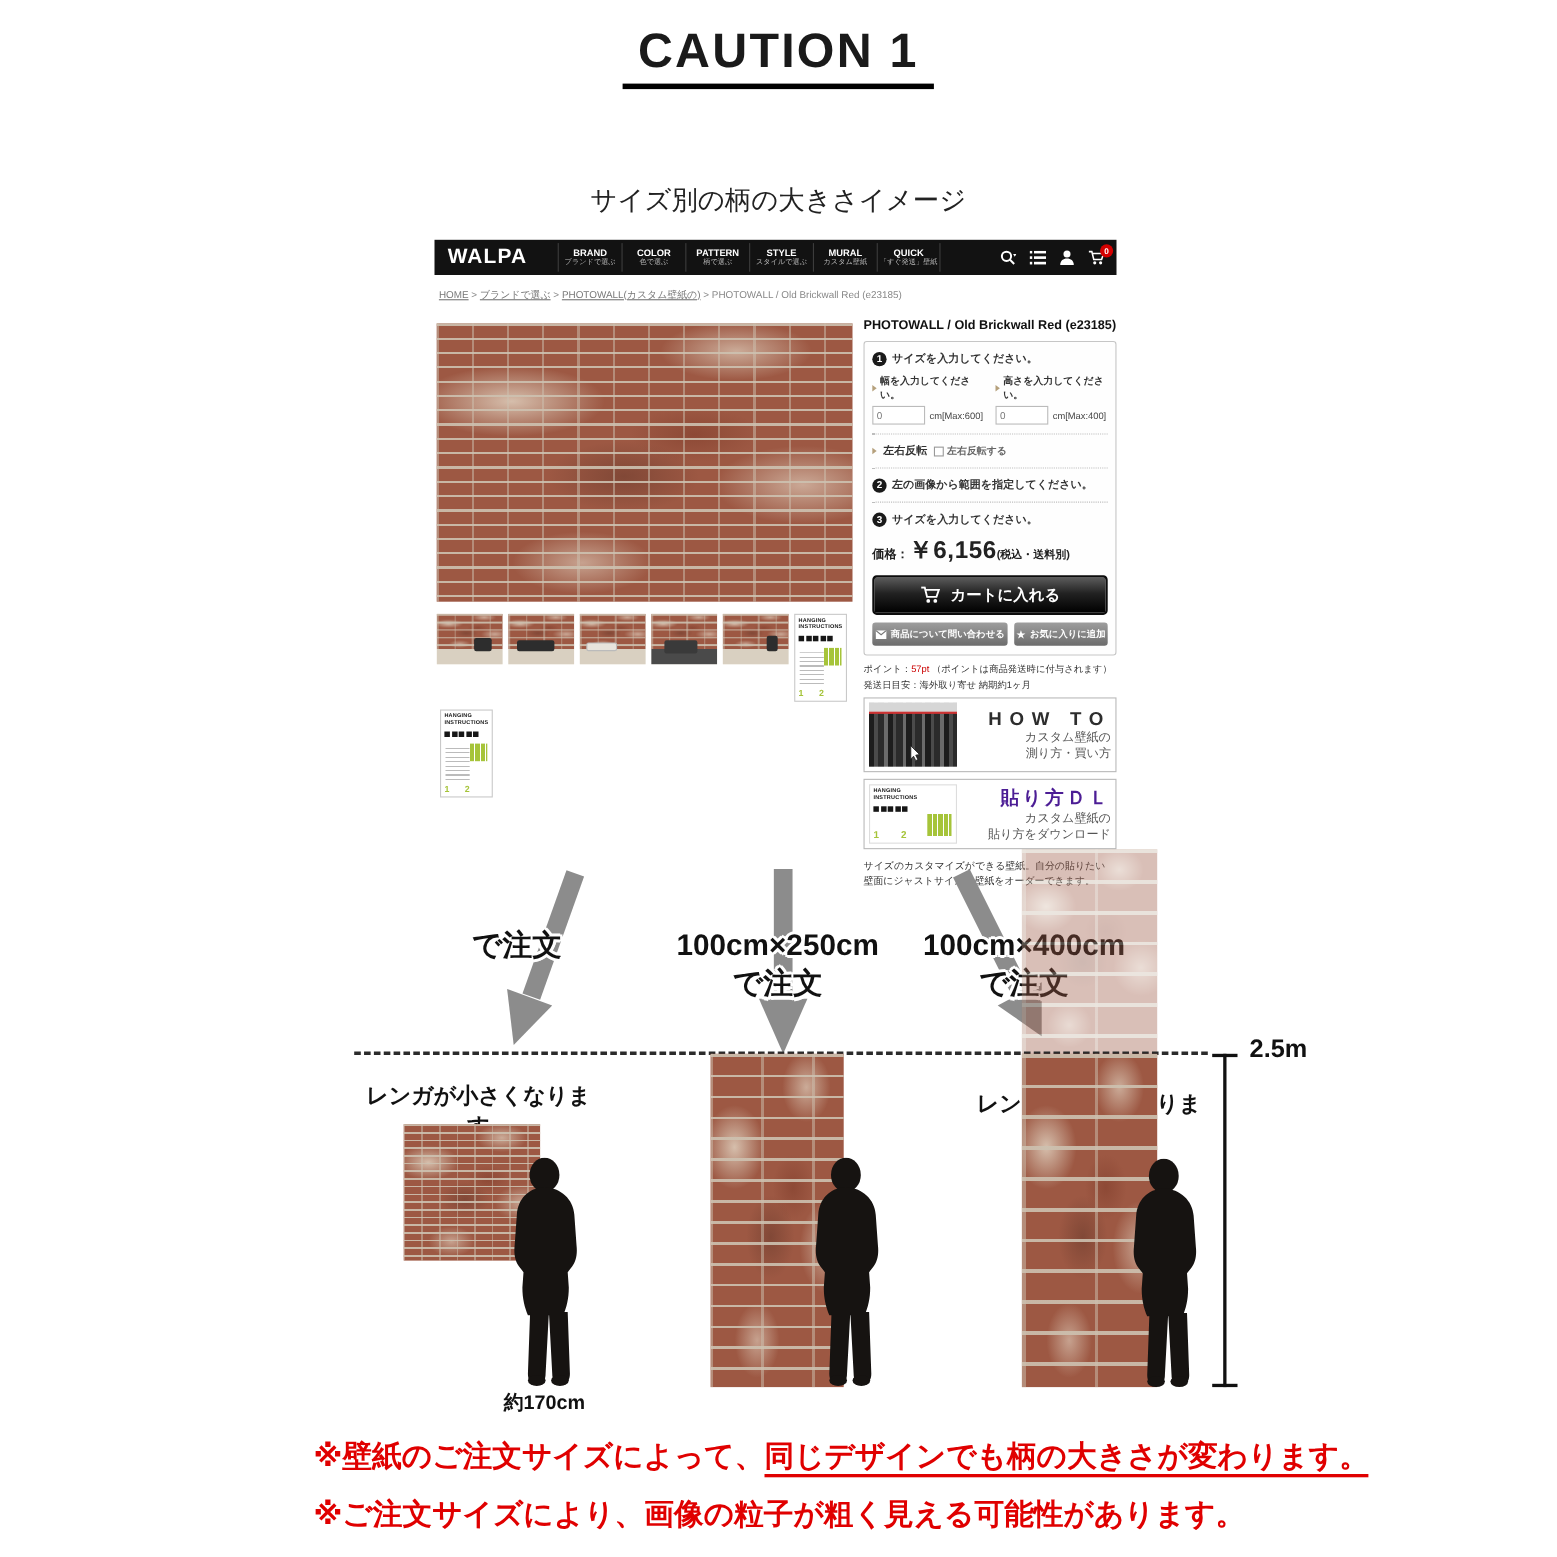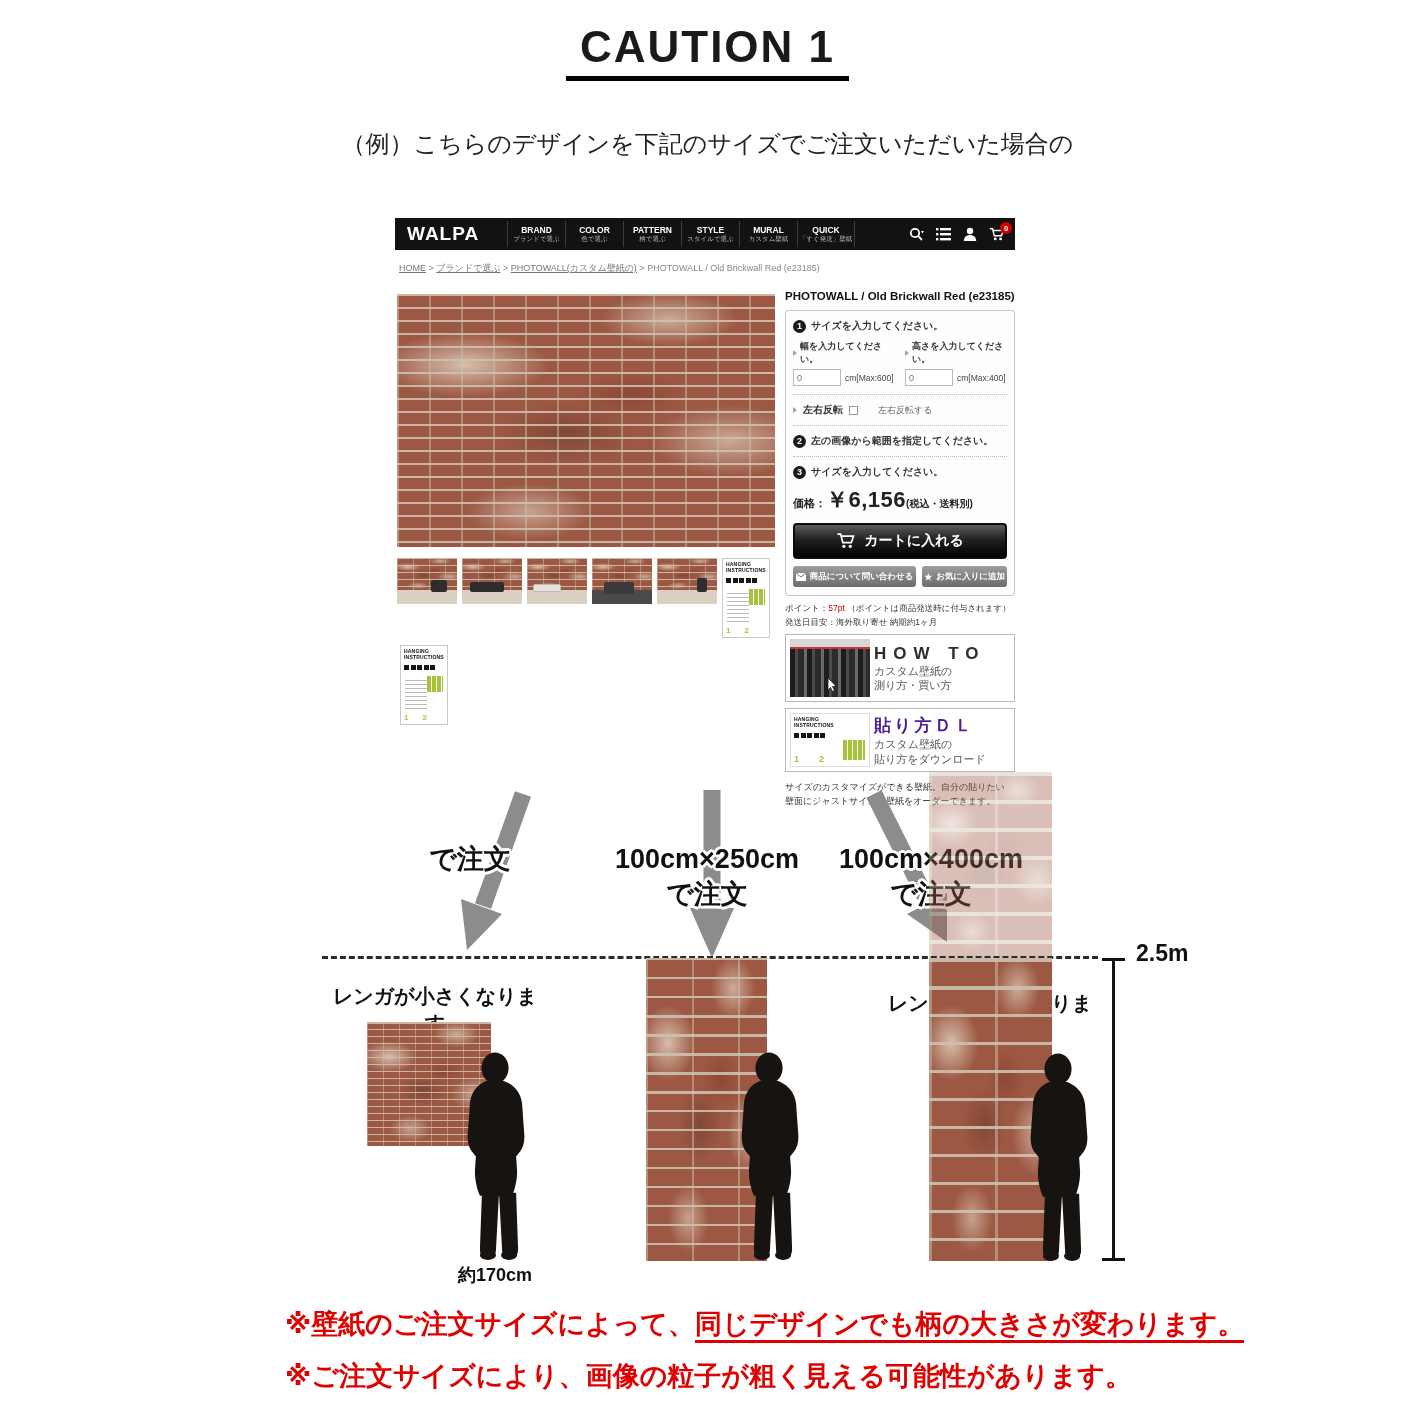--- a/index.html
+++ b/index.html
@@ -87,21 +87,21 @@
   .fld { width:105px; }
   .fld-label { font-size:9px; font-weight:bold; color:#333; display:flex; align-items:center; gap:3px; }
   .tri { width:0; height:0; border-left:4px solid #b5a07c; border-top:3px solid transparent;
          border-bottom:3px solid transparent; display:inline-block; }
   .inp-wrap { display:flex; align-items:center; gap:4px; margin-top:3px; }
   .inp { width:48px; height:17px; border:1px solid #bbb; font-size:9px; color:#777; padding:0 3px;
          font-family:"Liberation Sans",sans-serif; }
   .unit { font-size:8.5px; color:#444; }
   .dot-sep { border-top:1px dotted #bdbdbd; margin:8px 0; }
   .flip-row { display:flex; align-items:center; gap:6px; font-size:10px; font-weight:bold; color:#333; }
-  .flip-opt { font-size:9px; font-weight:normal; color:#666; display:flex; align-items:center; gap:20px; }
+  .flip-opt { font-size:9px; font-weight:bold; color:#666; display:flex; align-items:center; gap:3px; }
   .chk { width:9px; height:9px; border:1px solid #999; background:#fff; display:inline-block; }
   .price-row { margin-top:6px; font-size:11px; font-weight:bold; color:#222; display:flex; align-items:baseline; }
   .price-big { font-size:22px; letter-spacing:.5px; }
   .price-note { font-size:10px; }
   .cart-btn { margin-top:8px; height:36px; width:100%; border:2px solid #0c0c0c; border-radius:4px;
               background:linear-gradient(180deg,#5b5b5b 0%,#222 45%,#000 100%);
               color:#fff; font-size:14px; font-weight:bold; display:flex; align-items:center;
               justify-content:center; gap:8px; cursor:pointer; }
   .sub-btns { display:flex; gap:6px; margin-top:7px; }
   .gray-btn { height:21px; border:none; border-radius:3px; color:#fff; font-size:8.5px; font-weight:bold;
@@ -114,21 +114,21 @@
   .ship { margin-top:2px; font-size:8.5px; color:#333; }
   .info-box { margin-top:5px; border:1px solid #b9b9b9; background:#fff; display:flex;
               align-items:center; padding:4px; gap:4px; cursor:pointer; }
   .hb1 { height:68px; } .hb2 { height:64px; margin-top:6px; }
   .forest { width:80px; height:58px; position:relative; overflow:hidden;
             background:linear-gradient(180deg,#d6d6d6 0 14%, rgba(0,0,0,0) 14%),
             repeating-linear-gradient(90deg,#1d1d1d 0 5px,#4b4b4b 5px 8px,#2b2b2b 8px 14px,#6b6b6b 14px 17px);
   }
   .redline { position:absolute; left:0; top:13%; width:100%; height:2px; background:#cc3333; }
   .cursor { position:absolute; left:46%; bottom:8%; }
-  .info-text { flex:1; text-align:left; }
+  .info-text { flex:1; text-align:right; }
   .howto-title { font-size:17px; font-weight:bold; letter-spacing:7px; color:#2d2d2d; }
   .dl-title { font-size:17px; font-weight:bold; letter-spacing:3px; color:#4c1d95; }
   .info-sub { font-size:11px; color:#555; line-height:1.3; }
   .mini-h { width:80px; height:54px; background:#fff; border:1px solid #ddd; position:relative; padding:3px; overflow:hidden; }
   .mini-h .mc-chart { right:4px; top:26px; width:22px; height:20px; }
   .mini-h .mc-nums { font-size:9px; gap:20px; }
   .desc { margin-top:9px; font-size:9px; color:#333; line-height:1.55; width:228px; }
 
   
   .arrow-svg { position:absolute; }
@@ -179,21 +179,21 @@
       </g>
     </symbol>
   </defs>
 </svg>
 
 <div class="canvas">
 
   <div class="title-wrap">
     <div class="page-title">CAUTION 1</div>
   </div>
-  <div class="subtitle sub1">（例）こちらのデザインを下記のサイズでご注文いただいた場合の</div>
+  <div class="subtitle sub2">サイズ別の柄の大きさイメージ</div>
 
   <div class="shot">
 
     <div class="navbar">
       <div class="logo">WALPA</div>
       <div class="menu">
         <div class="menu-item">
           <div class="m-label">BRAND</div>
           <div class="m-sub">ブランドで選ぶ</div>
         </div>

